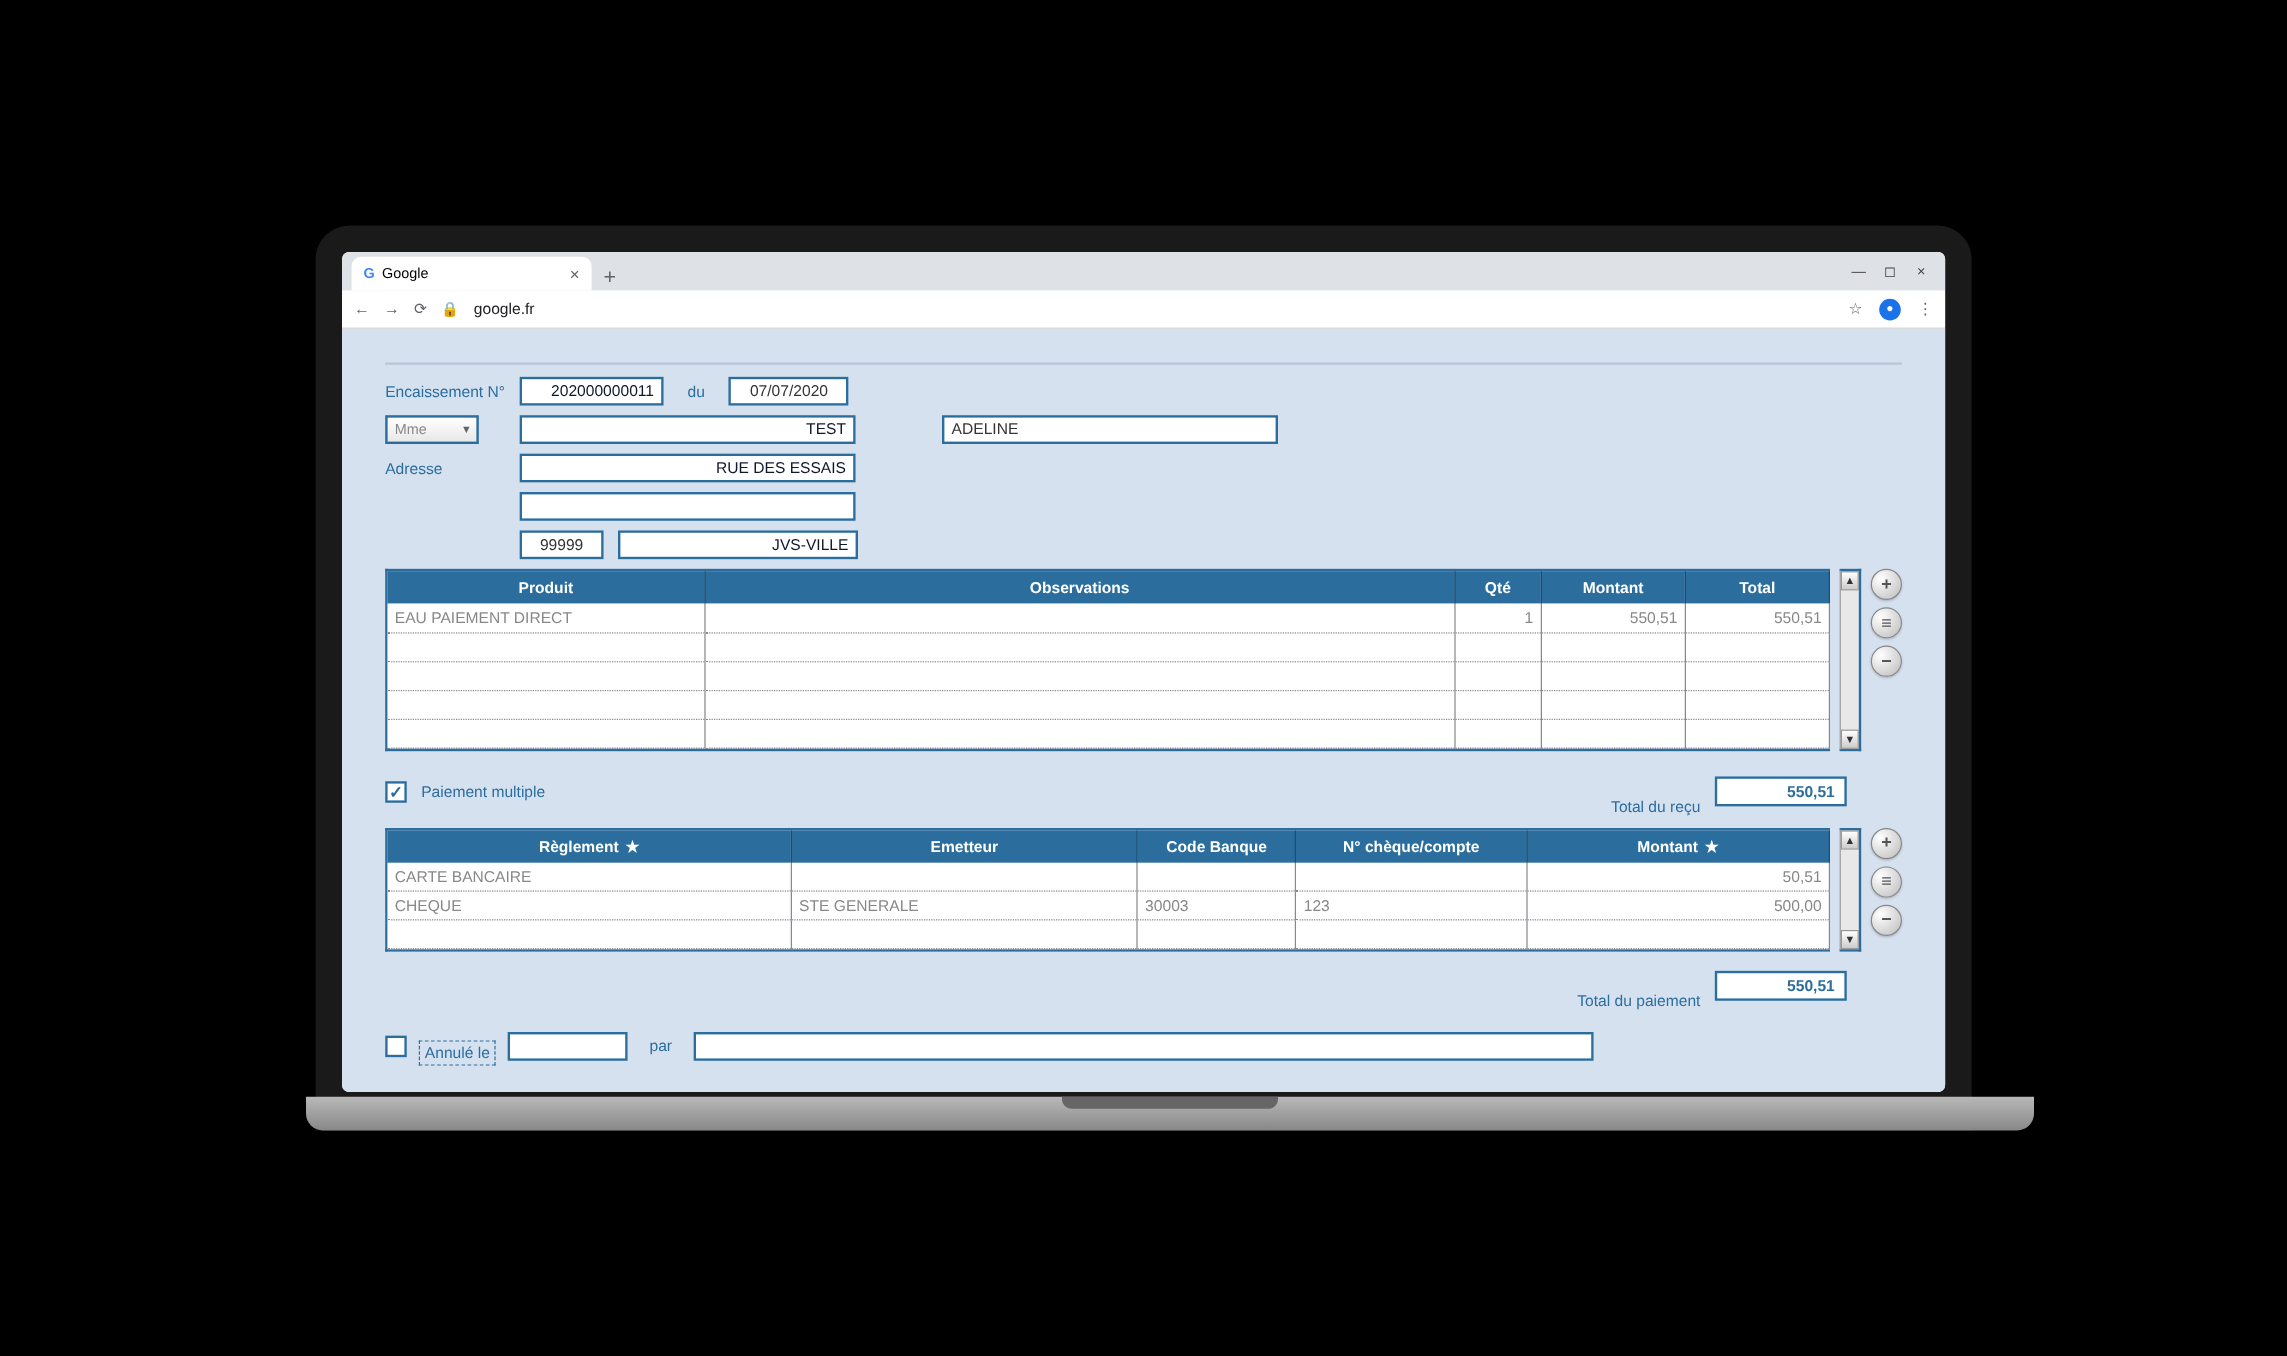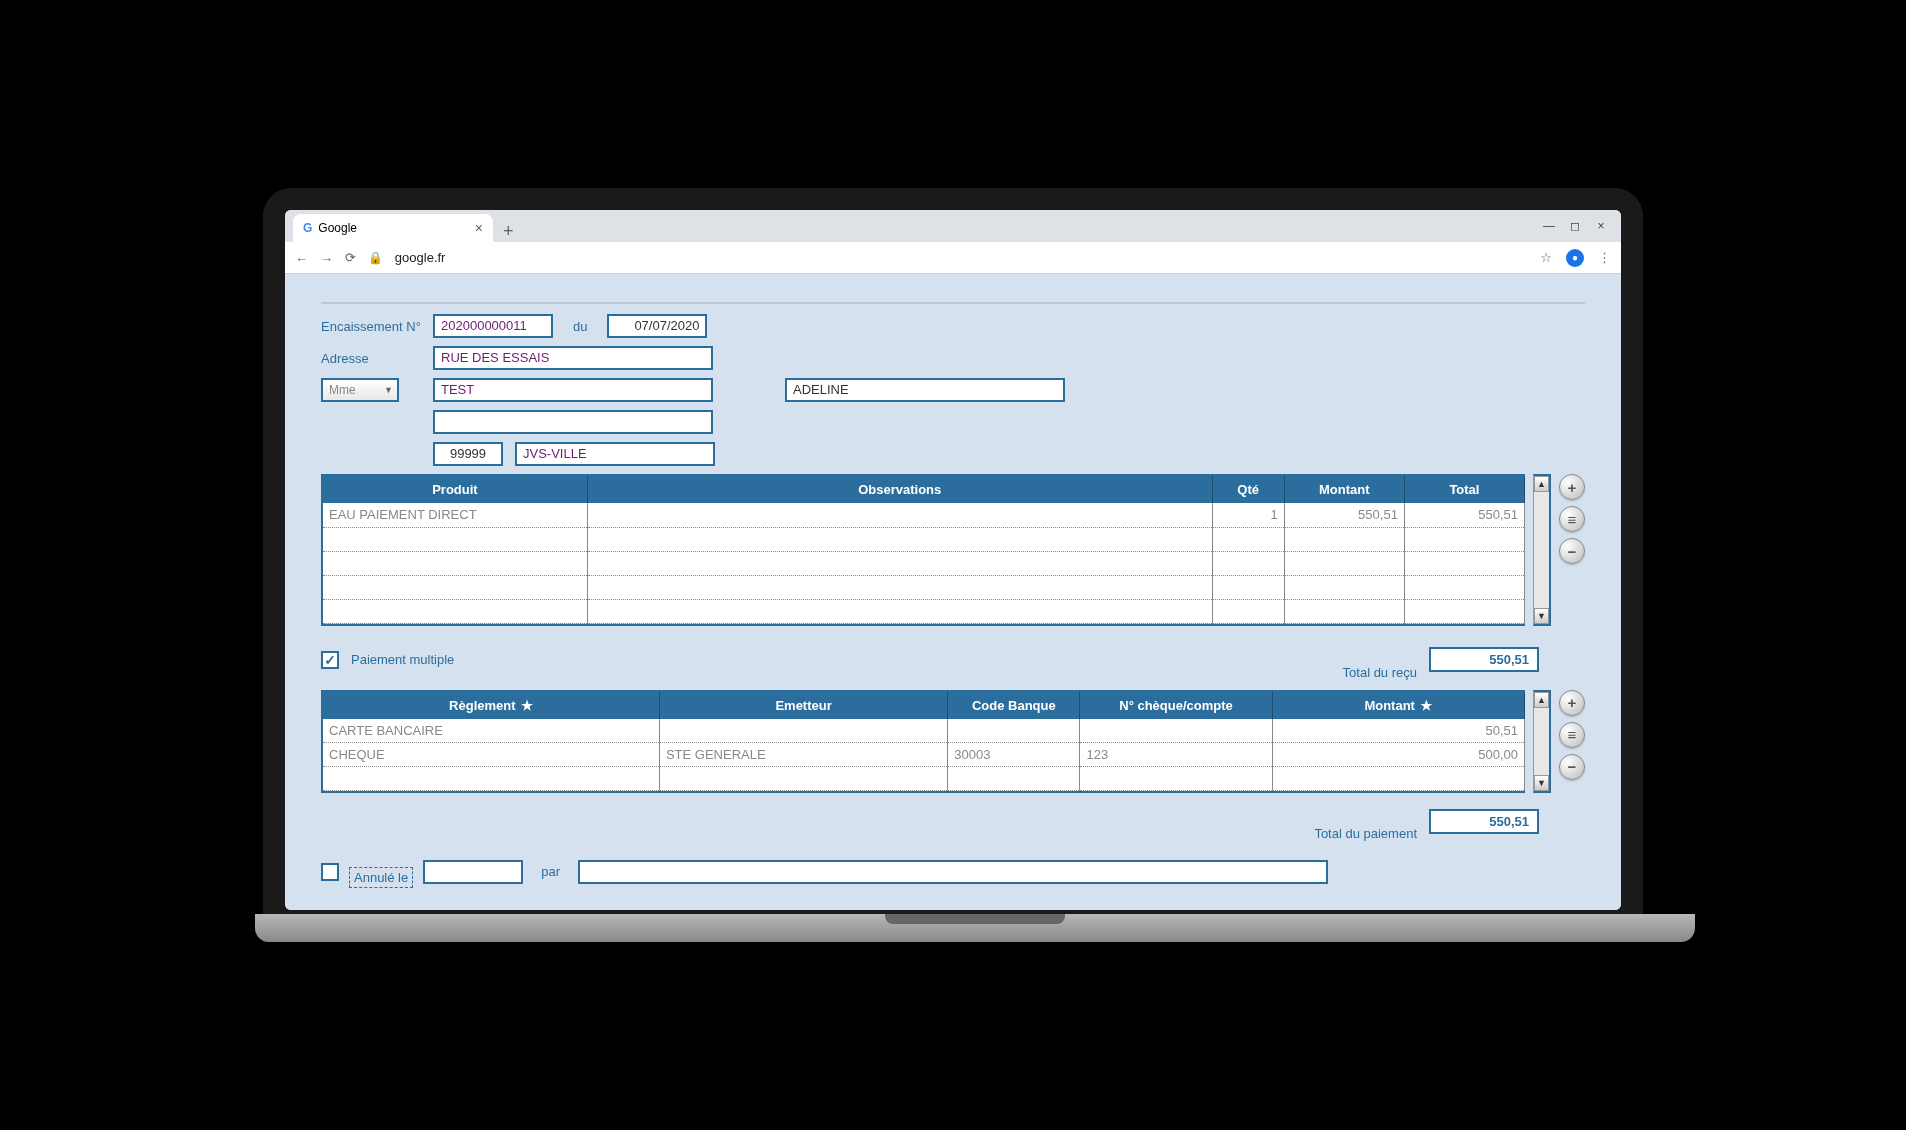--- a/index.html
+++ b/index.html
@@ -28,24 +28,24 @@
 
 
 .app { flex: 1; background: #d6e1f0; padding: 28px 36px 8px; overflow: hidden; color: #2c5a7a; font-size: 13px; }
 .app-inner { border-top: 2px solid #b8c8da; padding-top: 10px; }
 
 .row { display: flex; align-items: center; gap: 12px; margin-bottom: 8px; }
 .lbl { color: #2b6e9e; min-width: 100px; }
 .lbl-sm { color: #2b6e9e; padding: 0 8px; }
 
 .fld { border: 2px solid #2b6e9e; background: #fff; height: 24px; padding: 2px 6px; font-size: 13px; color: #333; }
-.fld.ro { color: #701a75; }
+.fld.ro { color: #0f172a; text-align: right; }
 .fld.small { width: 120px; }
 .fld.lg { width: 280px; }
-.fld.date { width: 100px; text-align: right; }
+.fld.date { width: 100px; text-align: center; }
 .fld.zip { width: 70px; text-align: center; }
 .fld.city { width: 200px; }
 
 .sel { border: 2px solid #2b6e9e; background: linear-gradient(#fff,#e8e8e8); height: 24px; width: 78px; display: flex; align-items: center; padding: 0 6px; color: #888; font-size: 12px; position: relative; }
 .sel::after { content: '▼'; font-size: 9px; color: #666; position: absolute; right: 4px; }
 
 
 .table-wrap { display: flex; align-items: stretch; gap: 8px; margin-top: 6px; }
 .table-outer { border: 2px solid #2b6e9e; border-right: none; flex: 1; display: flex; flex-direction: column; }
 .tbl { width: 100%; border-collapse: collapse; }
@@ -114,33 +114,33 @@
       <div class="app-inner">
 
         <div class="row">
           <span class="lbl">Encaissement N°</span>
           <div class="fld small ro">202000000011</div>
           <span class="lbl-sm">du</span>
           <div class="fld date">07/07/2020</div>
         </div>
 
         <div class="row">
-          <span class="lbl">Adresse</span>
-          <div class="fld lg ro">RUE DES ESSAIS</div>
-        </div>
-
-        <div class="row">
           <div style="min-width:100px">
             <div class="sel">
                 <span>Mme</span>
               </div>
           </div>
           <div class="fld lg ro">TEST</div>
           <div style="width:48px"></div>
           <div class="fld lg">ADELINE</div>
+        </div>
+
+        <div class="row">
+          <span class="lbl">Adresse</span>
+          <div class="fld lg ro">RUE DES ESSAIS</div>
         </div>
         <div class="row">
           <span class="lbl"></span>
           <div class="fld lg"></div>
         </div>
         <div class="row">
           <span class="lbl"></span>
           <div class="fld zip">99999</div>
           <div class="fld city ro">JVS-VILLE</div>
         </div>

